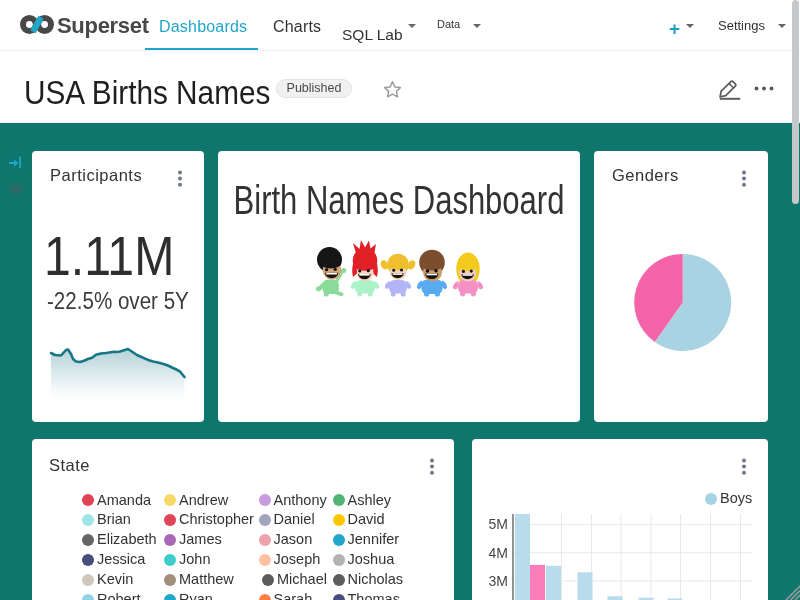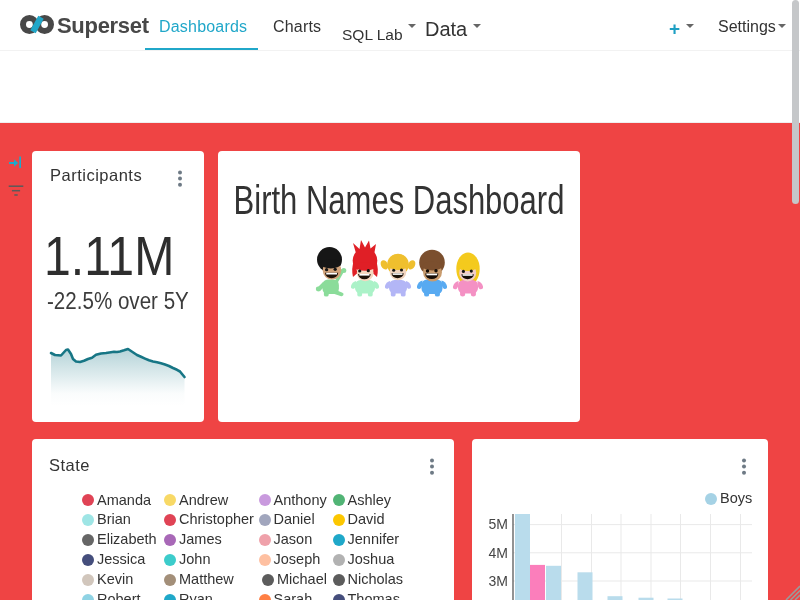--- a/index.html
+++ b/index.html
@@ -12,21 +12,21 @@
   #nav { left:0; top:0; width:800px; height:50px; background:#fff; }
   .navlink { position:absolute; top:17.5px; font-size:16px; color:#333;
     letter-spacing:0.2px; }
   .caret { position:absolute; width:0; height:0; border-left:4px solid transparent;
     border-right:4px solid transparent; border-top:4.5px solid #666; }
 
   
   #titlebar { left:0; top:51px; width:800px; height:71px; background:#fff; }
 
   
-  #content { left:0; top:123px; width:800px; height:477px; background:#ef4444; }
+  #content { left:0; top:123px; width:800px; height:477px; background:#0f766e; }
   .card { position:absolute; background:#fff; border-radius:4px; }
   .ctitle { position:absolute; font-size:16.5px; font-weight:500; color:#333;
     letter-spacing:0.5px; }
   .leg { position:absolute; height:18px; line-height:18px; font-size:14.5px;
     color:#333; white-space:nowrap; }
   .leg i { display:inline-block; width:12px; height:12px; border-radius:50%;
     margin-right:3px; vertical-align:-1.5px; }
 </style>
 </head>
 <body>
@@ -37,31 +37,48 @@
       <circle cx="9.4" cy="10.5" r="6.4" fill="none" stroke="#484848" stroke-width="6"></circle>
       <circle cx="24.6" cy="10.5" r="6.4" fill="none" stroke="#484848" stroke-width="6"></circle>
       <line x1="13" y1="17.7" x2="21" y2="3.3" stroke="#20A7C9" stroke-width="6.2"></line>
     </svg>
     <div class="abs" style="left:57px; top:13px; font-size:22px; font-weight:700; color:#484848; letter-spacing:-0.3px;">Superset</div>
     <div class="navlink" style="left:159px; color:#20A7C9;">Dashboards</div>
     <div class="abs" style="left:145px; top:47.5px; width:113px; height:2.5px; background:#20A7C9;"></div>
     <div class="navlink" style="left:273px;">Charts</div>
     <div class="navlink" style="left:342px; font-size:15.5px; letter-spacing:0;margin-top:8px;">SQL Lab</div>
     <div class="caret" style="left:408px; top:24px;"></div>
-    <div class="navlink" style="left:425px; font-size:20px; letter-spacing:0;">Data</div>
+    <div class="navlink" style="left:437px; font-size:11px; letter-spacing:0;">Data</div>
     <div class="caret" style="left:473px; top:24px;"></div>
     <div class="abs" style="left:669px; top:18px; font-size:19px; font-weight:700; color:#1e9fc3;">+</div>
     <div class="caret" style="left:686px; top:24px;"></div>
-    <div class="navlink" style="left:718px; font-size:16px; letter-spacing:0;text-align:right;">Settings</div>
+    <div class="navlink" style="left:718px; font-size:13px; letter-spacing:0;text-align:right;">Settings</div>
     <div class="caret" style="left:777.5px; top:24px;"></div>
   </div>
 
   <div class="abs" style="left:0; top:50px; width:800px; height:1px; background:#f2f2f2;"></div>
   <div class="abs" style="left:0; top:122px; width:800px; height:1px; background:#efefef;"></div>
 
+  <div class="abs" id="titlebar">
+    <div class="abs" style="left:24px; top:22px; font-size:34px; font-weight:500; color:#1f1f1f; transform:scaleX(0.875); transform-origin:left top; white-space:nowrap;">USA Births Names</div>
+    <div class="abs" style="left:276px; top:28px; width:76px; height:19px; background:#f1f1f1; border:1px solid #e2e2e2; border-radius:10px; font-size:12.5px; color:#4a4a4a; text-align:center; line-height:17px;">Published</div>
+    <svg class="abs" style="left:383px; top:29px;" width="19" height="19" viewBox="0 0 19 19">
+      <path d="M9.5 1.8 L11.9 6.9 L17.4 7.6 L13.4 11.4 L14.4 16.9 L9.5 14.2 L4.6 16.9 L5.6 11.4 L1.6 7.6 L7.1 6.9 Z" fill="none" stroke="#9c9c9c" stroke-width="1.5" stroke-linejoin="round"></path>
+    </svg>
+    <svg class="abs" style="left:717px; top:26px;" width="25" height="23" viewBox="0 0 25 23">
+      <path d="M4.2 14.2 L13.6 4.8 Q14.9 3.5 16.2 4.8 L18.1 6.7 Q19.4 8 18.1 9.3 L8.7 18.7 L3.1 19.8 Z" fill="none" stroke="#5e5e5e" stroke-width="1.8" stroke-linejoin="round"></path>
+      <line x1="12.2" y1="6.6" x2="16.3" y2="10.7" stroke="#5e5e5e" stroke-width="1.5"></line>
+      <line x1="2.8" y1="21.8" x2="23.2" y2="21.8" stroke="#5e5e5e" stroke-width="2"></line>
+    </svg>
+    <svg class="abs" style="left:752px; top:34px;" width="24" height="8" viewBox="0 0 24 8">
+      <circle cx="4.5" cy="3.5" r="1.9" fill="#555"></circle>
+      <circle cx="12" cy="3.5" r="1.9" fill="#555"></circle>
+      <circle cx="19.5" cy="3.5" r="1.9" fill="#555"></circle>
+    </svg>
+  </div>
 
   <div class="abs" id="content">
 
     <svg class="abs" style="left:8px; top:33px;" width="15" height="14" viewBox="0 0 15 14">
       <line x1="1" y1="7" x2="8" y2="7" stroke="#1FA8C9" stroke-width="2"></line>
       <path d="M6 3.2 L10.3 7 L6 10.8 Z" fill="#1FA8C9"></path>
       <rect x="11.3" y="0.5" width="1.7" height="11.5" fill="#1FA8C9"></rect>
     </svg>
     <svg class="abs" style="left:8px; top:61px;" width="16" height="12" viewBox="0 0 16 12">
       <line x1="0.7" y1="2.2" x2="15.3" y2="2.2" stroke="#5a5a5a" stroke-width="1.5"></line>
@@ -172,20 +189,32 @@
           <circle cx="19.7" cy="34" r="8.5" fill="#f2cdc8"></circle>
           <ellipse cx="19.7" cy="27.7" rx="9.3" ry="4.2" fill="#f4ca1d"></ellipse>
           <circle cx="15.4" cy="32.4" r="1.55" fill="#141414"></circle>
           <circle cx="23.3" cy="32.1" r="1.55" fill="#141414"></circle>
           <path d="M13.4,35.2 a6.2,5.1 0 0 0 12.4,0 Z" fill="#140c06"></path>
           <rect x="14.6" y="35.2" width="10" height="1.6" fill="#fff"></rect>
         </g>
       </svg>
     </div>
 
+    <div class="card" style="left:594px; top:27.5px; width:174px; height:271.5px;">
+      <div class="ctitle" style="left:18px; top:15.5px;">Genders</div>
+      <svg class="abs" style="left:146px; top:18px;" width="8" height="22" viewBox="0 0 8 22">
+        <circle cx="4" cy="3.5" r="2" fill="#6e7a85"></circle>
+        <circle cx="4" cy="9.5" r="2" fill="#6e7a85"></circle>
+        <circle cx="4" cy="15.8" r="2" fill="#6e7a85"></circle>
+      </svg>
+      <svg class="abs" style="left:36px; top:99.5px;" width="106" height="106" viewBox="0 0 106 106">
+        <path d="M52.7,52.4 L52.7,3.9 A48.5,48.5 0 1 1 24.7,92.0 Z" fill="#a9d3e3"></path>
+        <path d="M52.7,52.4 L24.7,92.0 A48.5,48.5 0 0 1 52.7,3.9 Z" fill="#f564a8"></path>
+      </svg>
+    </div>
 
     <div class="card" style="left:32px; top:316px; width:422px; height:303px;">
       <div class="ctitle" style="left:17px; top:16.5px;">State</div>
       <svg class="abs" style="left:396px; top:17.5px;" width="8" height="22" viewBox="0 0 8 22">
         <circle cx="4" cy="3.5" r="2" fill="#6e7a85"></circle>
         <circle cx="4" cy="9.5" r="2" fill="#6e7a85"></circle>
         <circle cx="4" cy="15.8" r="2" fill="#6e7a85"></circle>
       </svg>
       <div class="leg" style="left:50px; top:51.5px;"><i style="background:#e04355"></i>Amanda</div>
       <div class="leg" style="left:132px; top:51.5px;"><i style="background:#f8d966"></i>Andrew</div>

